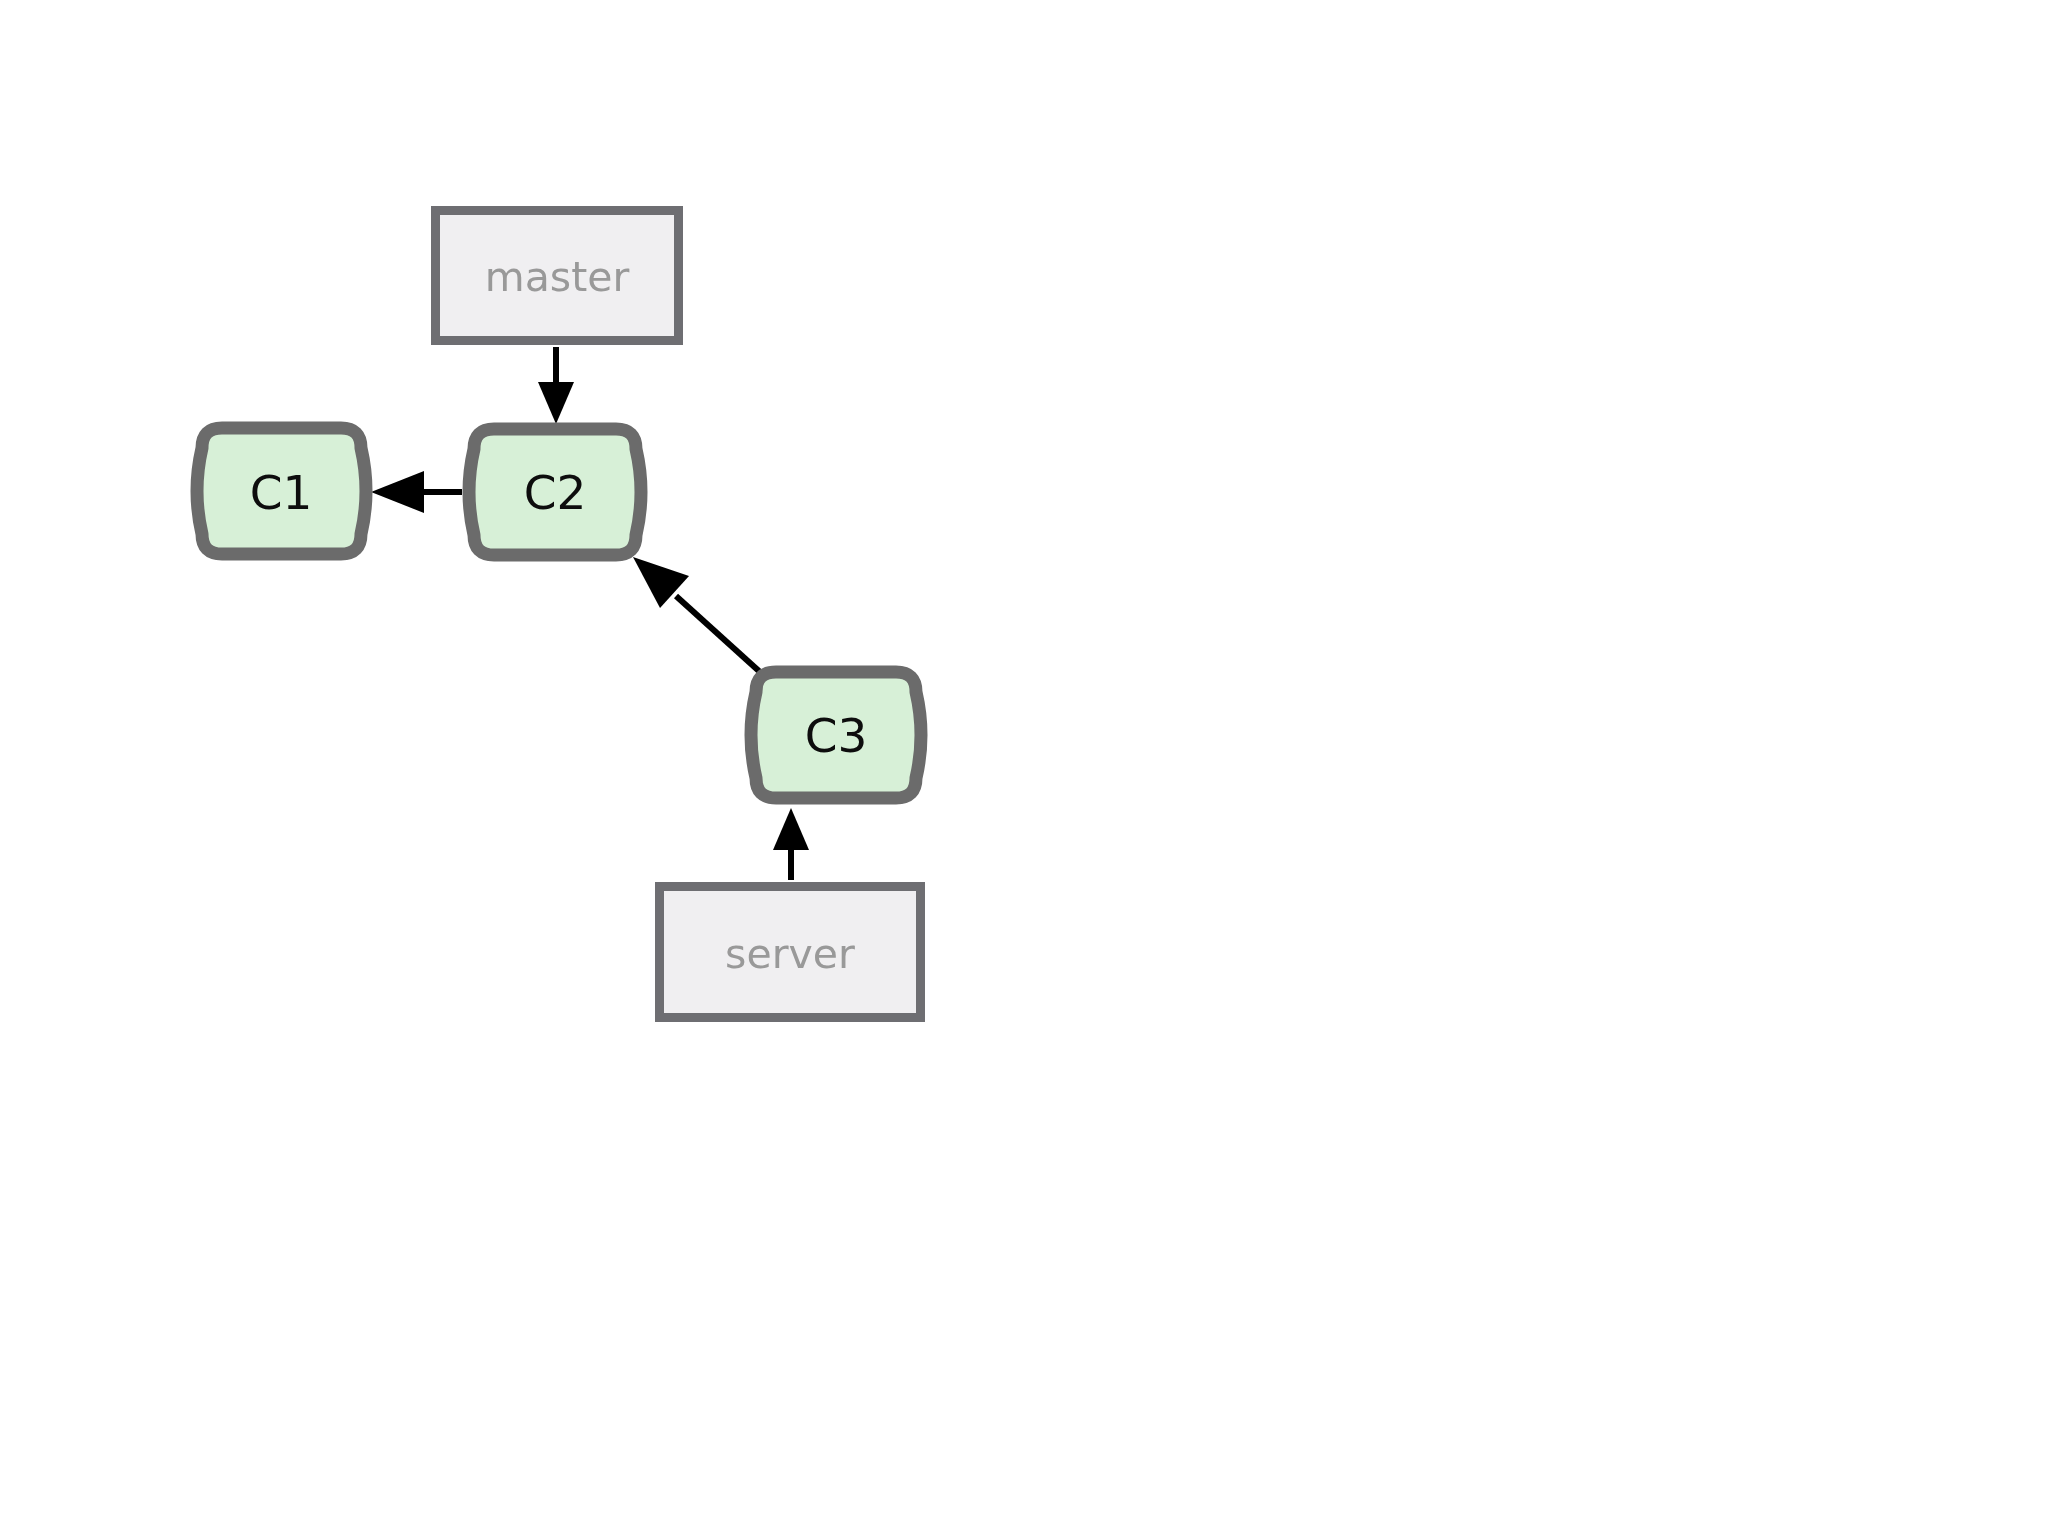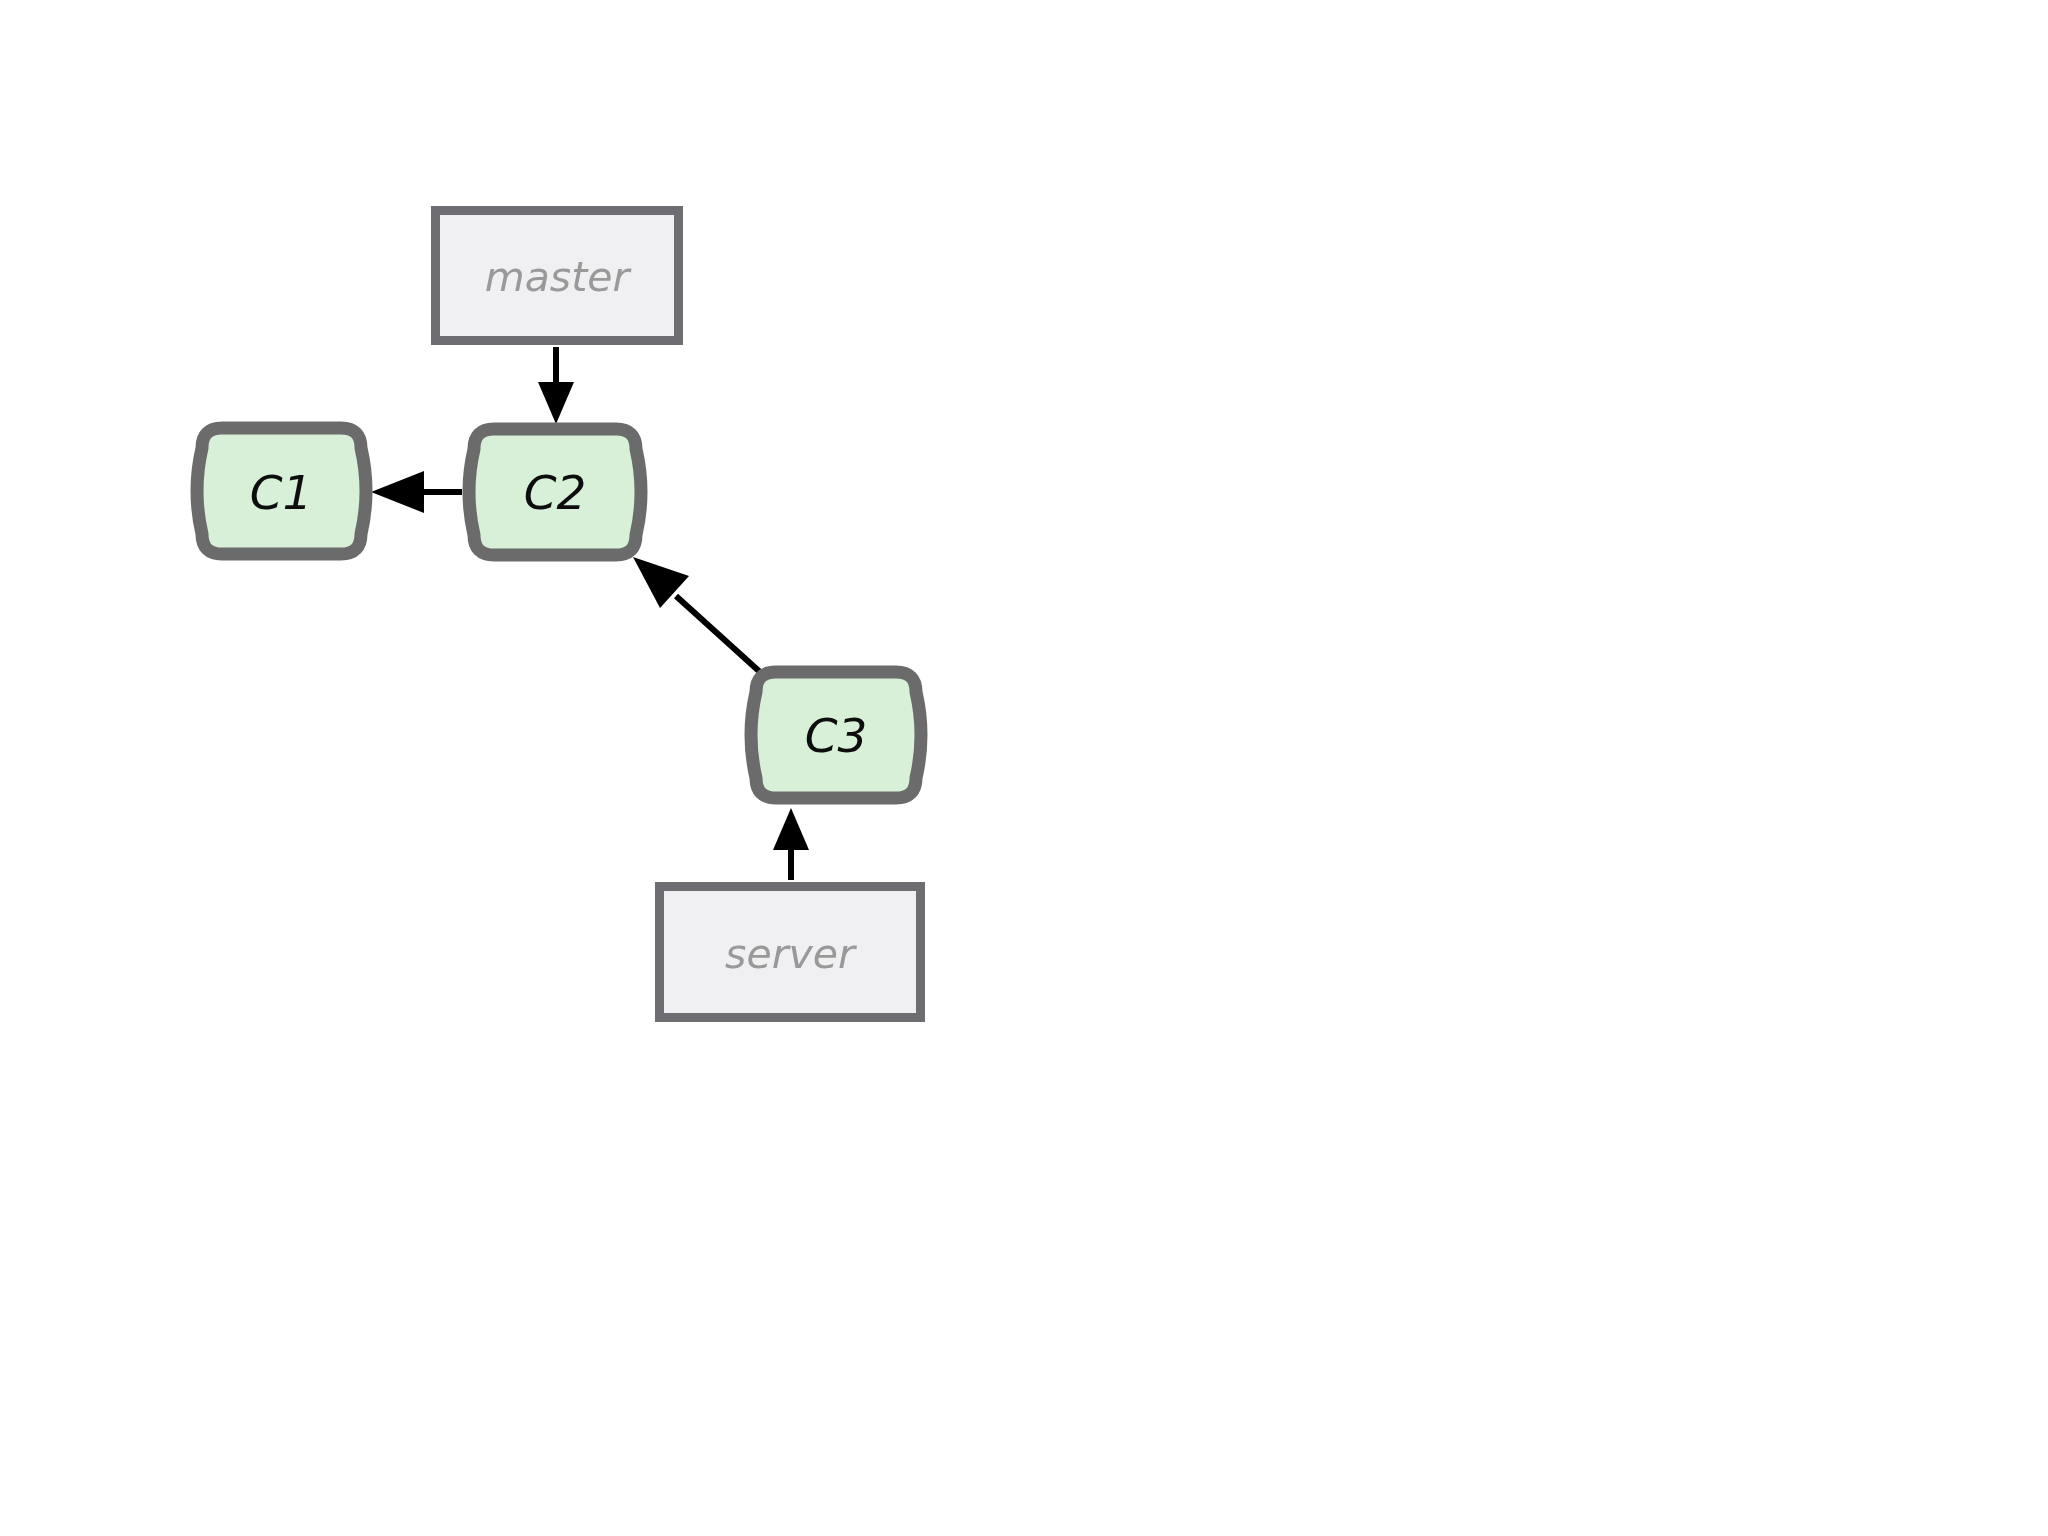--- a/index.html
+++ b/index.html
@@ -11,21 +11,20 @@
     width: 2048px;
     height: 1536px;
     overflow: hidden;
     font-family: "DejaVu Sans", "Liberation Sans", sans-serif;
   }
   #diagram-root {
     position: relative;
     width: 2048px;
     height: 1536px;
     background: #ffffff;
-    font-style: italic;
   }
   svg.graph-canvas {
     display: block;
     width: 2048px;
     height: 1536px;
   }
   .commit-node-shape {
     fill: #d7f0d7;
     stroke: #6b6b6b;
     stroke-width: 13;

